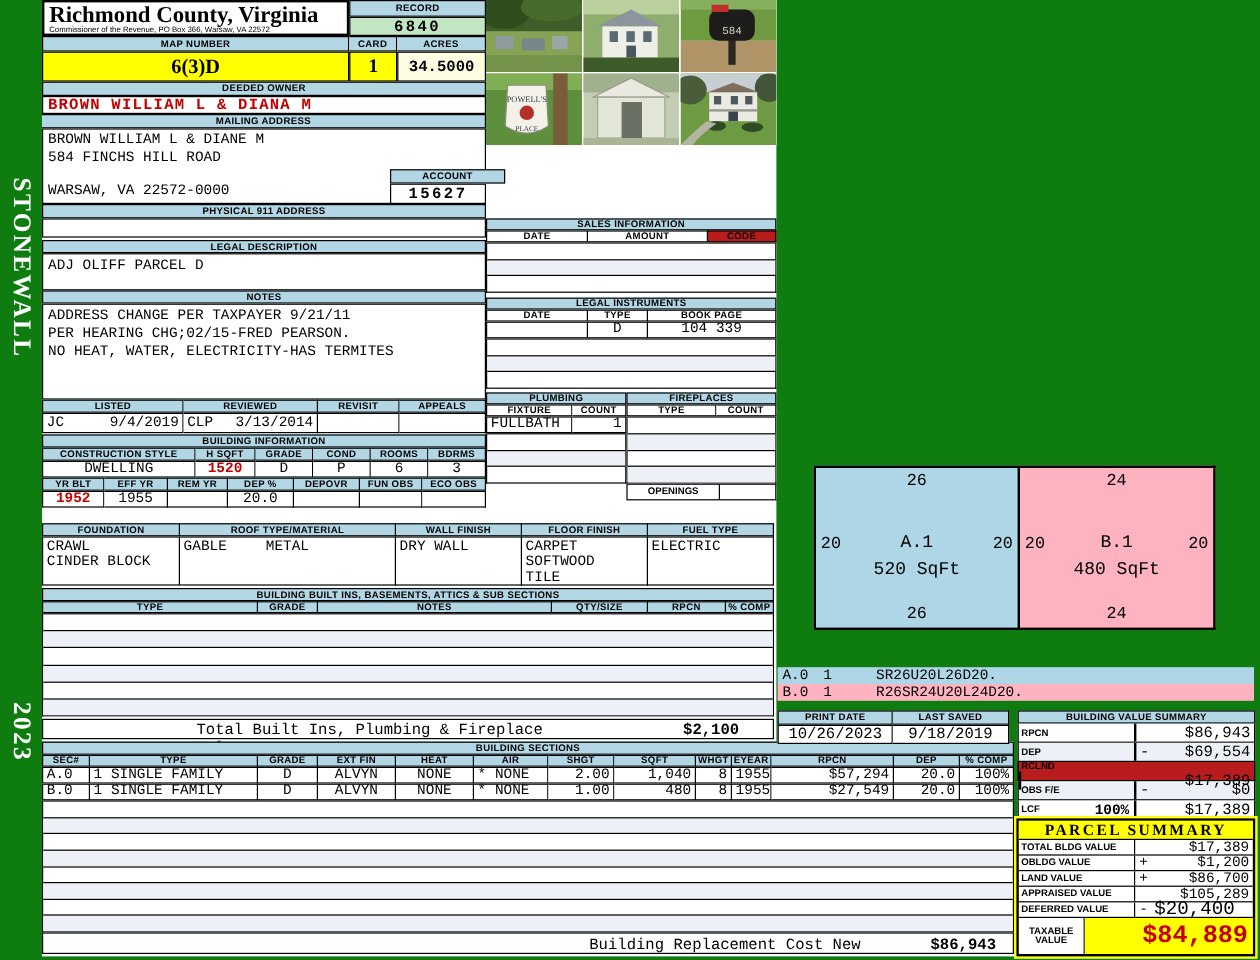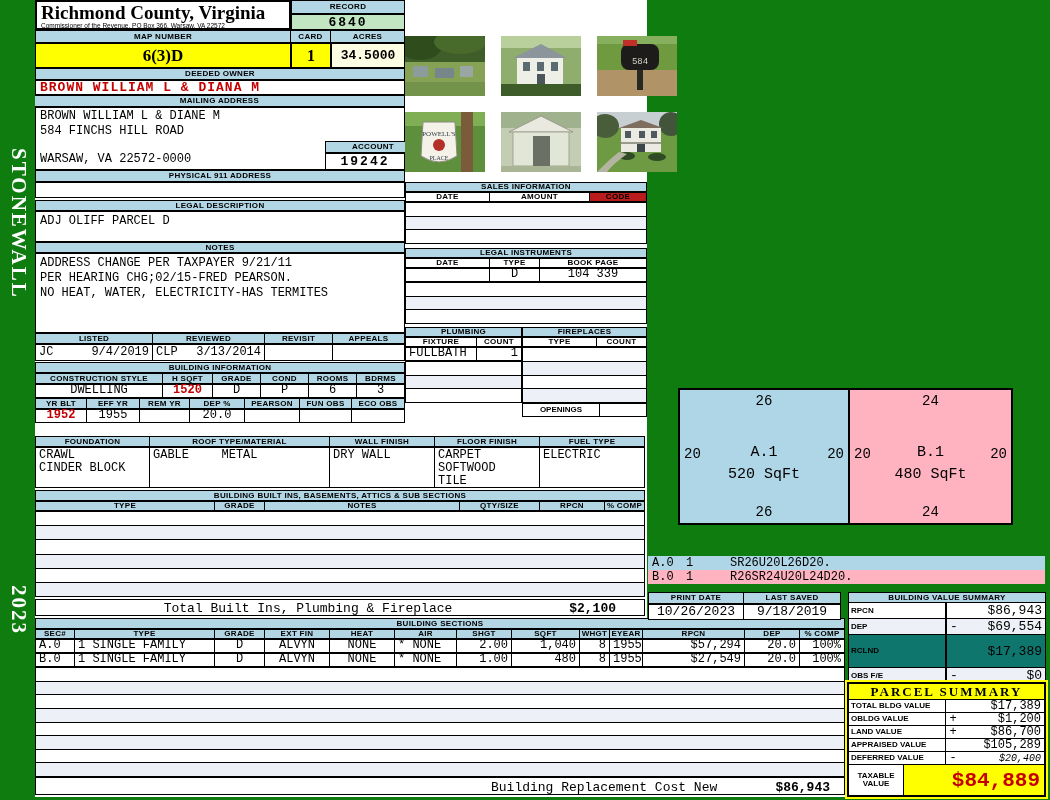--- a/index.html
+++ b/index.html
@@ -54,21 +54,21 @@
   <div class="abs box mono red" style="left:35px;top:80px;width:370px;height:15px;font-size:13px;display:flex;align-items:center;padding:0 4px;letter-spacing:1px;">BROWN WILLIAM L &amp; DIANA M</div>
   <div class="abs bar" style="left:35px;top:68px;width:370px;height:12px;">DEEDED OWNER</div>
   <div class="abs bar" style="left:35px;top:95px;width:370px;height:12px;">MAILING ADDRESS</div>
   <div class="abs box mono" style="left:35px;top:107px;width:370px;height:63px;font-size:12px;padding:1px 4px;">
     <div style="height:15px;">BROWN WILLIAM L &amp; DIANE M</div>
     <div style="height:15px;">584 FINCHS HILL ROAD</div>
     <div style="height:13px;"></div>
     <div style="height:15px;">WARSAW, VA 22572-0000</div>
   </div>
   <div class="abs bar" style="left:325px;top:141px;width:96px;height:12px;">ACCOUNT</div>
-  <div class="abs box mono" style="left:325px;top:153px;width:80px;height:17px;font-weight:bold;font-size:13px;display:flex;align-items:center;justify-content:center;letter-spacing:2px;">19242</div>
+  <div class="abs box mono" style="left:325px;top:153px;width:80px;height:17px;font-weight:bold;font-size:13px;display:flex;align-items:center;justify-content:center;letter-spacing:2px;">15627</div>
   <div class="abs bar" style="left:35px;top:170px;width:370px;height:12px;">PHYSICAL 911 ADDRESS</div>
   <div class="abs box mono" style="left:35px;top:182px;width:370px;height:16px;font-size:12px;"></div>
 
   <div class="abs bar" style="left:35px;top:200px;width:370px;height:11px;">LEGAL DESCRIPTION</div>
   <div class="abs box mono" style="left:35px;top:211px;width:370px;height:31px;font-size:12px;padding:2px 4px;">ADJ OLIFF PARCEL D</div>
   <div class="abs bar" style="left:35px;top:242px;width:370px;height:11px;">NOTES</div>
   <div class="abs box mono" style="left:35px;top:253px;width:370px;height:80px;font-size:12px;padding:2px 4px;line-height:15px;">
     <div>ADDRESS CHANGE PER TAXPAYER 9/21/11</div>
     <div>PER HEARING CHG;02/15-FRED PEARSON.</div>
     <div>NO HEAT, WATER, ELECTRICITY-HAS TERMITES</div>
@@ -108,21 +108,21 @@
     <div class="vcell" style="width:48px;justify-content:center;">D</div>
     <div class="vcell" style="width:48px;justify-content:center;">P</div>
     <div class="vcell" style="width:48px;justify-content:center;">6</div>
     <div class="vcell" style="width:48px;justify-content:center;">3</div>
   </div>
   <div class="abs row" style="left:35px;top:398px;">
     <div class="bar" style="width:52px;height:11px;">YR BLT</div>
     <div class="bar" style="width:53px;height:11px;">EFF YR</div>
     <div class="bar" style="width:50px;height:11px;">REM YR</div>
     <div class="bar" style="width:55px;height:11px;">DEP %</div>
-    <div class="bar" style="width:55px;height:11px;">PEARSON</div>
+    <div class="bar" style="width:55px;height:11px;">DEPOVR</div>
     <div class="bar" style="width:52px;height:11px;">FUN OBS</div>
     <div class="bar" style="width:53px;height:11px;">ECO OBS</div>
   </div>
   <div class="abs row" style="left:35px;top:409px;height:14px;">
     <div class="vcell red" style="width:52px;justify-content:center;">1952</div>
     <div class="vcell" style="width:53px;justify-content:center;">1955</div>
     <div class="vcell" style="width:50px;"></div>
     <div class="vcell" style="width:55px;justify-content:center;">20.0</div>
     <div class="vcell" style="width:55px;"></div>
     <div class="vcell" style="width:52px;"></div>
@@ -230,21 +230,21 @@
     <div></div>
       <div></div>
       <div></div>
       <div></div>
   </div>
   <div class="abs box mono" style="left:35px;top:777px;width:810px;height:18px;font-size:13px;">
     <span style="position:absolute;left:455px;top:2px;">Building Replacement Cost New</span>
     <span style="position:absolute;right:14px;top:2px;font-weight:bold;">$86,943</span>
   </div>
 
-  <div class="abs" style="left:405px;top:0;width:242px;height:121px;background:#fff;display:grid;grid-template-columns:80px 80px 80px;grid-auto-rows:60px;gap:16px;margin-top:36px;">
+  <div class="abs" style="left:405px;top:0;width:242px;height:121px;background:#fff;display:grid;grid-template-columns:80px 80px 80px;grid-auto-rows:60px;gap:1px;">
     <div class="photo">
       <svg width="80" height="60">
           <rect width="80" height="60" fill="#86a355"></rect>
           <rect width="80" height="26" fill="#3f5d28"></rect>
           <ellipse cx="15" cy="10" rx="22" ry="14" fill="#2f4c1d"></ellipse>
           <ellipse cx="55" cy="6" rx="26" ry="12" fill="#486b2c"></ellipse>
           <rect x="8" y="30" width="15" height="11" fill="#8d9b9d"></rect>
           <rect x="30" y="32" width="19" height="10" fill="#77868b"></rect>
           <rect x="55" y="30" width="13" height="11" fill="#9aa6a4"></rect>
           <rect y="46" width="80" height="14" fill="#73934a"></rect>
@@ -425,21 +425,21 @@
     <div class="row" style="height:16px;background:#edf1f7;border:1px solid #000;border-top:none;">
       <div class="lbl" style="width:96px;display:flex;align-items:center;padding-left:2px;justify-content:space-between;">
           <span>DEP</span>
           <span class="mono" style="font-size:12px;padding-right:4px;"></span>
         </div>
       <div class="mono" style="flex:1;border-left:2px solid #000;display:flex;align-items:center;font-size:13px;padding:0 3px;">
           <span>-</span>
           <span style="margin-left:auto;">$69,554</span>
         </div>
     </div>
-    <div class="row" style="height:33px;background:#0f766e;border:1px solid #000;border-top:none;">
+    <div class="row" style="height:16px;background:#b91c1c;border:1px solid #000;border-top:none;flex-direction:column;">
       <div class="lbl" style="width:96px;display:flex;align-items:center;padding-left:2px;justify-content:space-between;">
           <span>RCLND</span>
           <span class="mono" style="font-size:12px;padding-right:4px;"></span>
         </div>
       <div class="mono" style="flex:1;border-left:2px solid #000;display:flex;align-items:center;font-size:13px;padding:0 3px;">
           <span></span>
           <span style="margin-left:auto;">$17,389</span>
         </div>
     </div>
     <div class="row" style="height:16px;background:#edf1f7;border:1px solid #000;border-top:none;">
@@ -483,21 +483,21 @@
         <div class="mono" style="flex:1;display:flex;align-items:center;justify-content:flex-end;font-size:12px;padding-right:3px;">$86,700</div>
       </div>
       <div class="row" style="height:13px;border-bottom:1px solid #000;">
         <div class="lbl" style="width:97px;display:flex;align-items:center;padding-left:2px;border-right:1px solid #000;">APPRAISED VALUE</div>
         <div class="mono" style="width:14px;display:flex;align-items:center;justify-content:center;font-size:12px;"></div>
         <div class="mono" style="flex:1;display:flex;align-items:center;justify-content:flex-end;font-size:12px;padding-right:3px;">$105,289</div>
       </div>
       <div class="row" style="height:13px;border-bottom:1px solid #000;">
         <div class="lbl" style="width:97px;display:flex;align-items:center;padding-left:2px;border-right:1px solid #000;">DEFERRED VALUE</div>
         <div class="mono" style="width:14px;display:flex;align-items:center;justify-content:center;font-size:12px;">-</div>
-        <div class="mono" style="flex:1;display:flex;align-items:center;justify-content:flex-end;font-size:10px;padding-right:3px;font-style:italic;">$20,400</div>
+        <div class="mono" style="flex:1;display:flex;align-items:center;justify-content:flex-end;font-size:16px;padding-right:15px;">$20,400</div>
       </div>
       <div class="row" style="height:30px;">
         <div class="lbl" style="width:55px;display:flex;align-items:center;justify-content:center;text-align:center;border-right:1px solid #000;">TAXABLE VALUE</div>
         <div class="mono" style="flex:1;background:#ffff00;display:flex;align-items:center;justify-content:flex-end;padding-right:4px;font-weight:bold;font-size:21px;color:#c40000;">$84,889</div>
       </div>
     </div>
   </div>
 
 </div>
 

